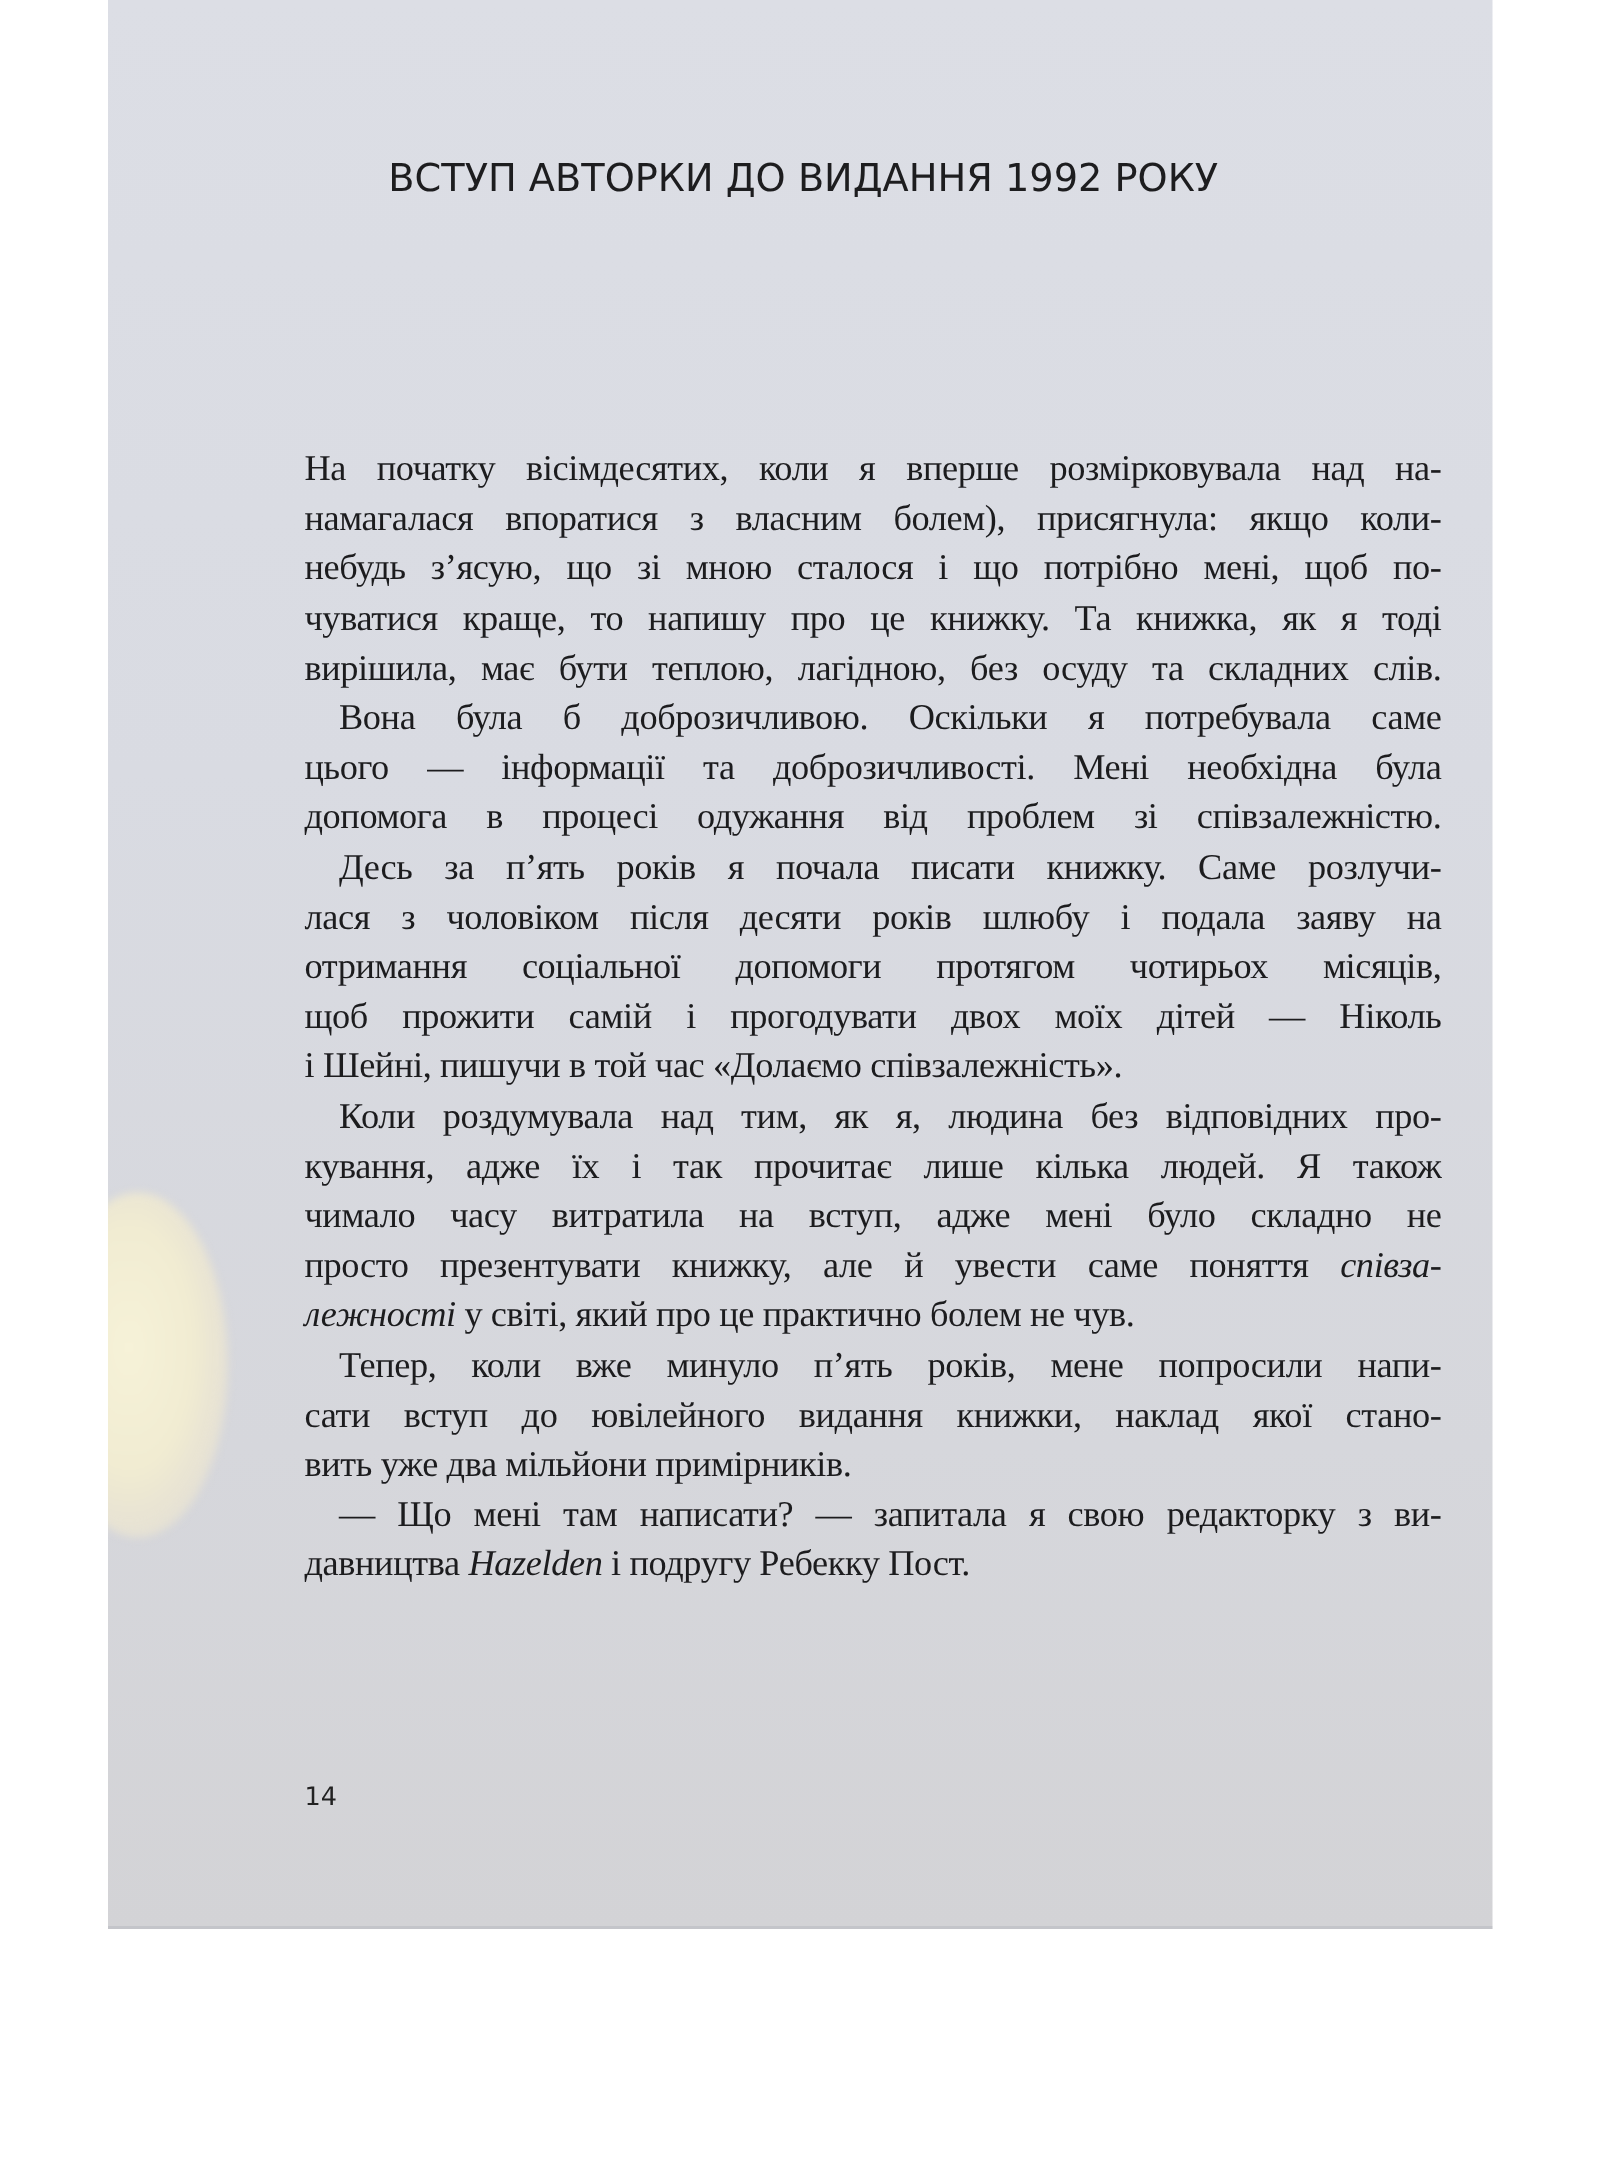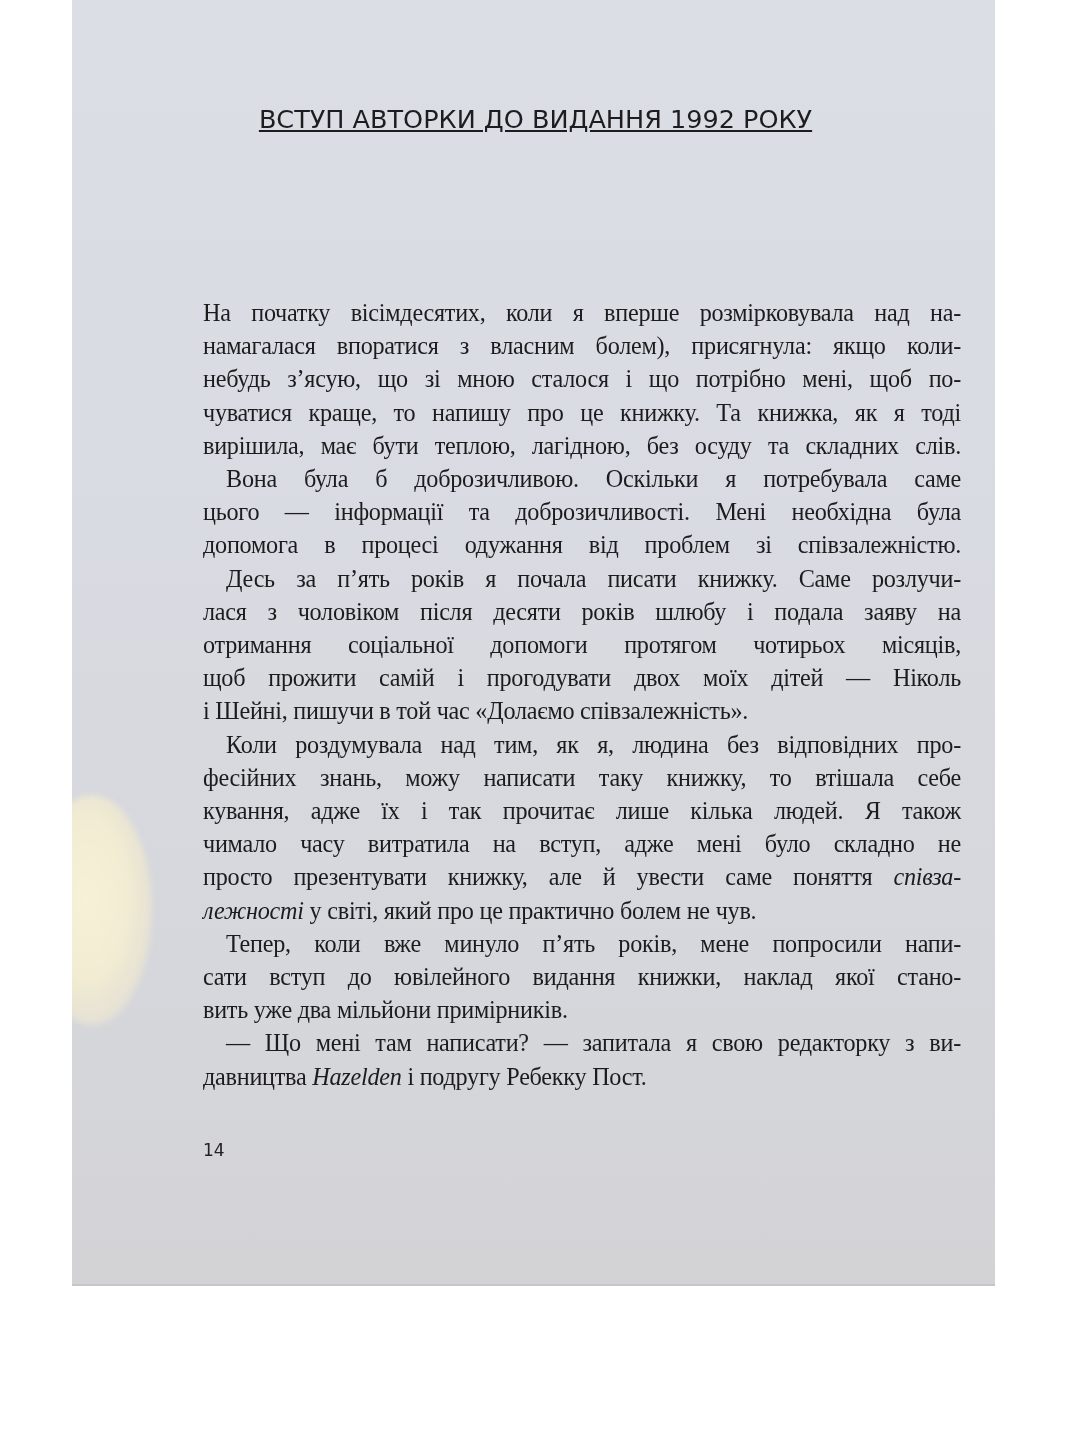--- a/index.html
+++ b/index.html
@@ -45,21 +45,20 @@
       right: 0;
       top: 104px;
       text-align: center;
       font-family: "DejaVu Sans", sans-serif;
       font-size: 25.5px;
       letter-spacing: 0px;
       color: #1d1d1f;
       margin: 0;
       font-weight: normal;
       padding-left: 4px;
-      text-decoration: underline;
     }
     .body-text {
       position: absolute;
       left: 131px;
       top: 296px;
       width: 758px;
       font-family: "Liberation Serif", serif;
       font-size: 24.2px;
       line-height: 33.2px;
       color: #1c1c1e;
@@ -81,21 +80,21 @@
     }
     .para.indent .line.first {
       text-indent: 23px;
     }
     .em {
       font-style: italic;
     }
     .page-number {
       position: absolute;
       left: 131px;
-      top: 1140px;
+      top: 1188px;
       font-family: "DejaVu Sans", sans-serif;
       font-size: 17px;
       color: #222;
     }
   </style>
 </head>
 <body>
 
 <div class="page">
   <div class="glare"></div>
@@ -121,21 +120,20 @@
     <p class="para indent">
       <span class="line first">Десь за п’ять років я почала писати книжку. Саме розлучи-</span>
       <span class="line">лася з чоловіком після десяти років шлюбу і подала заяву на</span>
       <span class="line">отримання соціальної допомоги протягом чотирьох місяців,</span>
       <span class="line">щоб прожити самій і прогодувати двох моїх дітей — Ніколь</span>
       <span class="line last">і Шейні, пишучи в той час «Долаємо співзалежність».</span>
     </p>
 
     <p class="para indent">
       <span class="line first">Коли роздумувала над тим, як я, людина без відповідних про-</span>
-      <span class="line">фесійних знань, можу написати таку книжку, то втішала себе</span>
       <span class="line">кування, адже їх і так прочитає лише кілька людей. Я також</span>
       <span class="line">чимало часу витратила на вступ, адже мені було складно не</span>
       <span class="line"><span>просто презентувати книжку, але й увести саме поняття </span><span class="em">співза-</span></span>
       <span class="line last"><span class="em">лежності</span><span> у світі, який про це практично болем не чув.</span></span>
     </p>
 
     <p class="para indent">
       <span class="line first">Тепер, коли вже минуло п’ять років, мене попросили напи-</span>
       <span class="line">сати вступ до ювілейного видання книжки, наклад якої стано-</span>
       <span class="line last">вить уже два мільйони примірників.</span>

